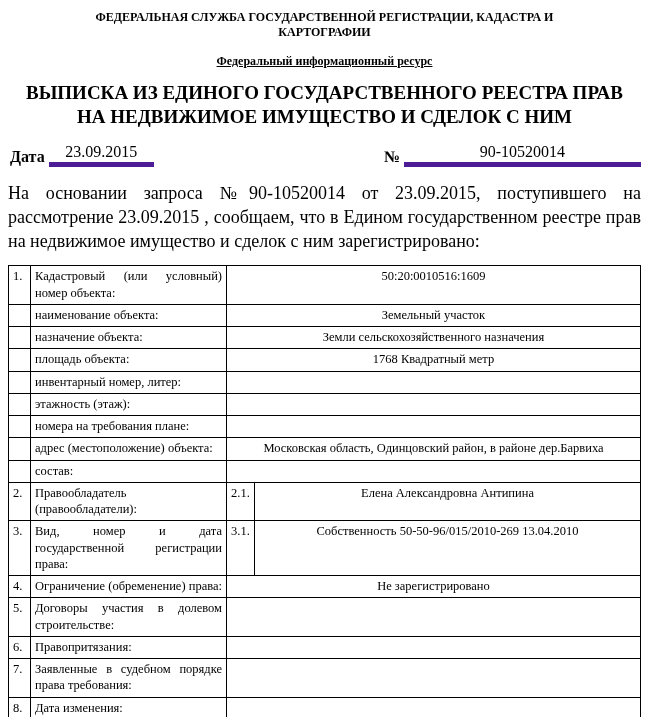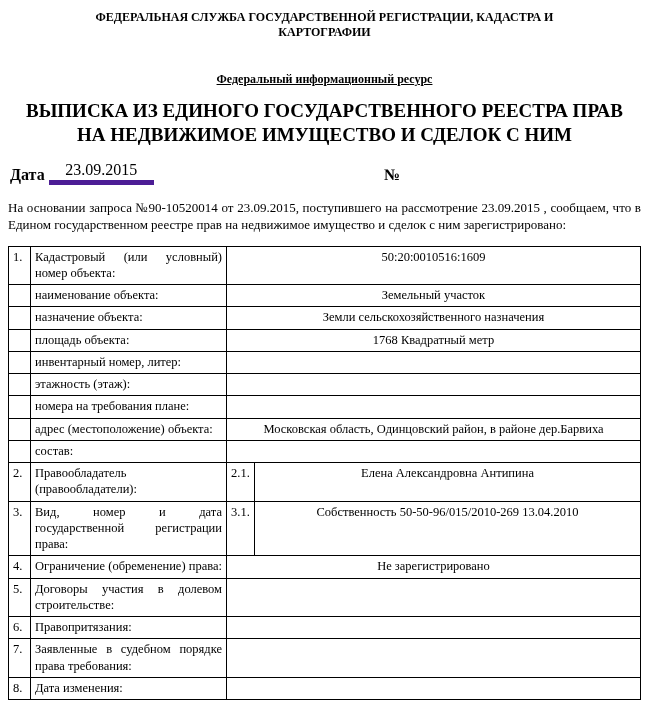--- a/index.html
+++ b/index.html
@@ -17,21 +17,21 @@
     font-weight: bold;
     font-size: 12px;
     line-height: 1.25;
     padding: 2px 48px 0 48px;
   }
   .resource {
     text-align: center;
     font-weight: bold;
     font-size: 12px;
     text-decoration: underline;
-    margin-top: 32px;
+    margin-top: 14px;
   }
   .doc-title {
     text-align: center;
     font-weight: bold;
     font-size: 19px;
     line-height: 1.25;
     margin-top: 12px;
     padding: 0 10px;
   }
   .date-line {
@@ -43,21 +43,21 @@
   .dl-label { font-weight: bold; white-space: nowrap; padding: 0 4px 1px 2px; }
   .dl-value {
     border-bottom: 5px solid #4c1d95;
     text-align: center;
     padding-bottom: 1px;
   }
   .dl-date { width: 105px; }
   .dl-gap { width: 228px; }
   .dl-num { flex: 1; }
   .intro {
-    font-size: 13px;
+    font-size: 18px;
     line-height: 1.35;
     text-align: justify;
     margin-top: 14px;
   }
   table.main-table {
     border-collapse: collapse;
     width: 633px;
     margin-top: 12px;
     font-size: 12.5px;
     table-layout: fixed;
@@ -83,20 +83,21 @@
 
   <div class="resource">Федеральный информационный ресурс</div>
 
   <div class="doc-title">ВЫПИСКА ИЗ ЕДИНОГО ГОСУДАРСТВЕННОГО РЕЕСТРА ПРАВ НА НЕДВИЖИМОЕ ИМУЩЕСТВО И СДЕЛОК С НИМ</div>
 
   <div class="date-line">
     <span class="dl-label">Дата</span>
     <span class="dl-value dl-date">23.09.2015</span>
     <span class="dl-gap"></span>
     <span class="dl-label">№</span>
+    <span class="dl-value dl-num">90-10520014</span>
   </div>
 
   <div class="intro">На основании запроса №90-10520014 от 23.09.2015, поступившего на рассмотрение 23.09.2015 , сообщаем, что в Едином государственном реестре прав на недвижимое имущество и сделок с ним зарегистрировано:</div>
 
   <table class="main-table">
     <colgroup>
       <col style="width:22px">
       <col style="width:196px">
       <col style="width:28px">
       <col>

